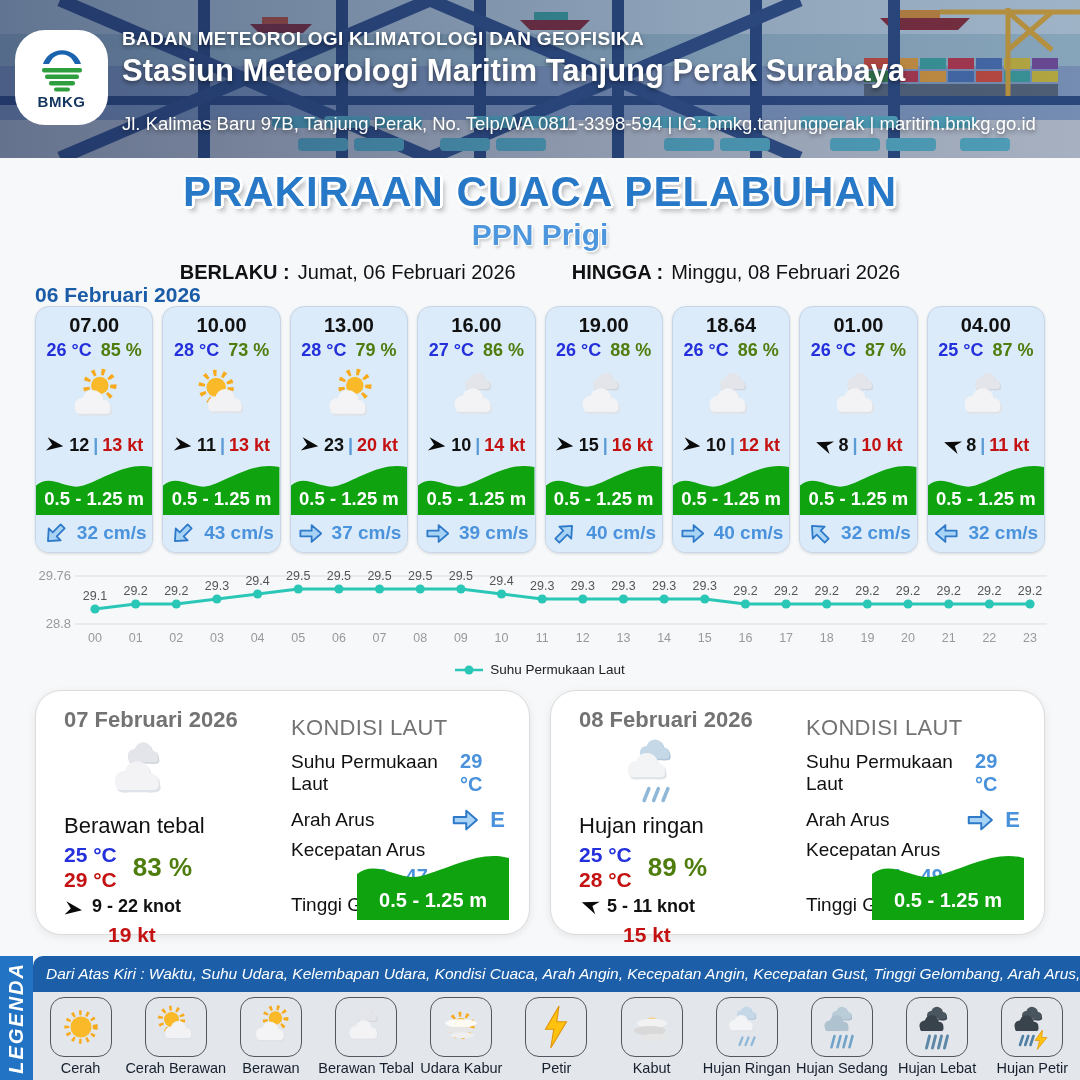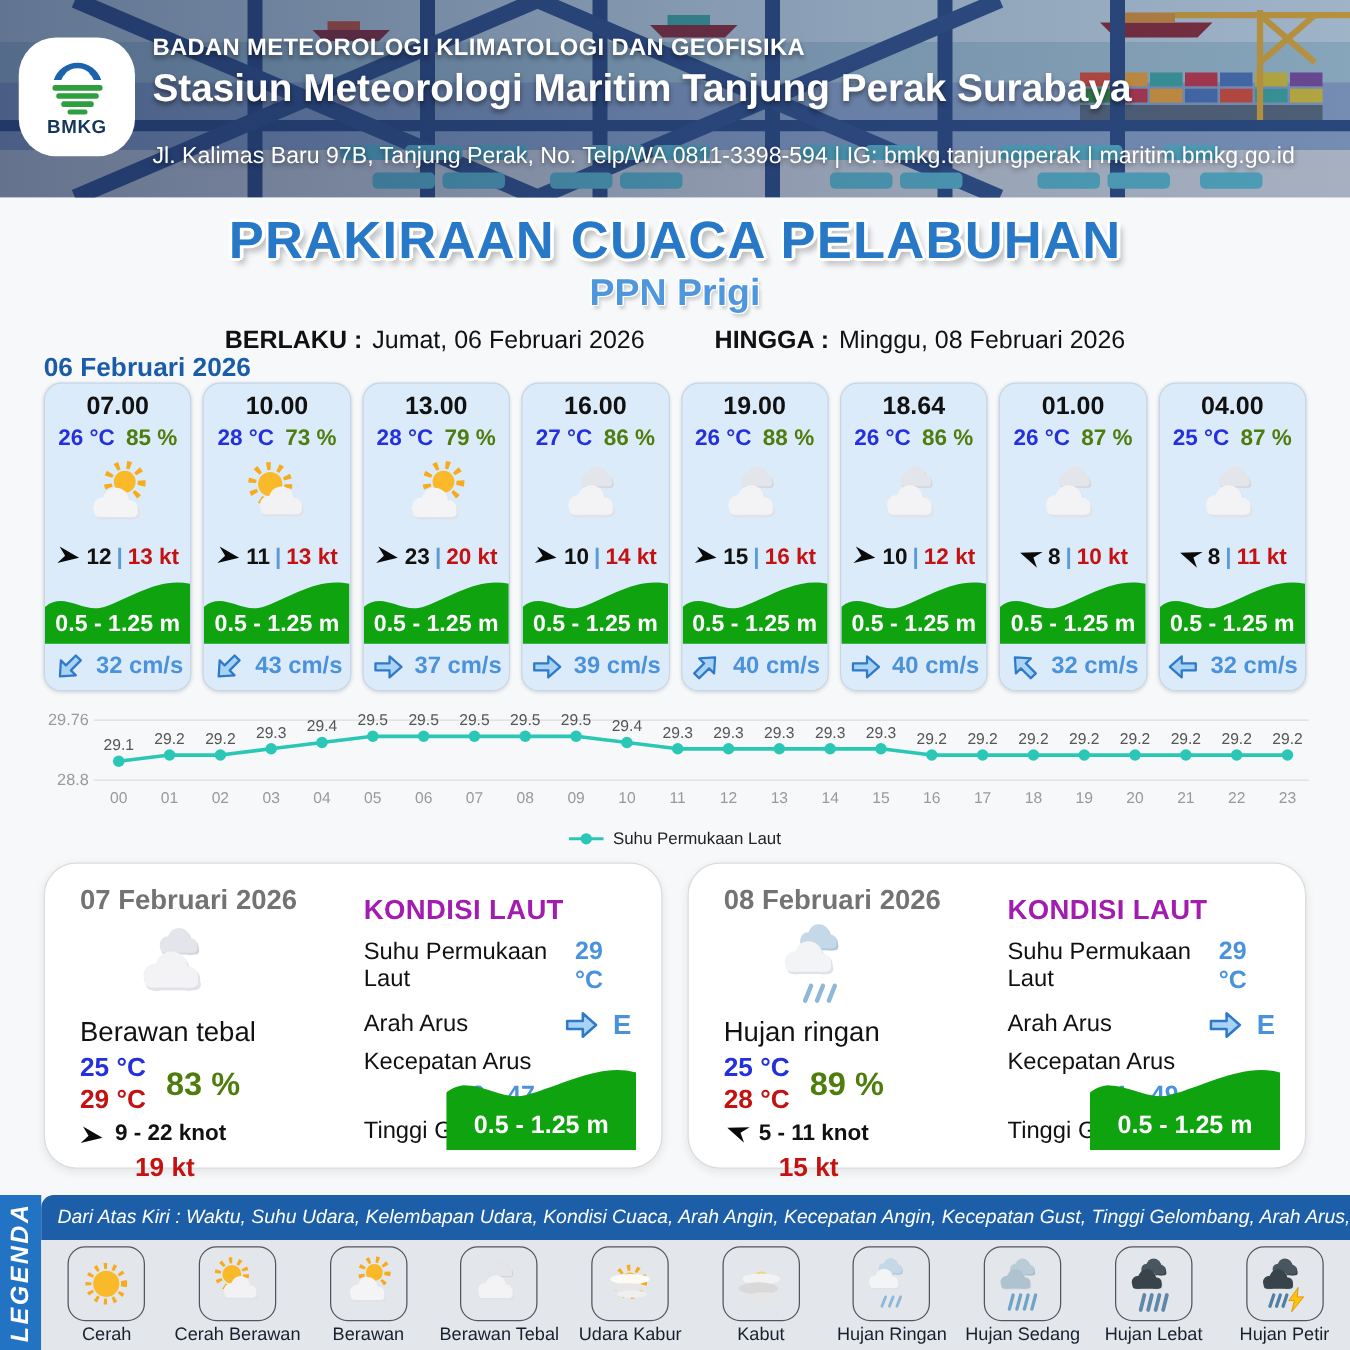--- a/index.html
+++ b/index.html
@@ -64,21 +64,21 @@
   .dc-cond { font-size:22px; color:#111; margin-top:2px; }
   .dc-temps { display:flex; align-items:center; gap:16px; margin-top:3px; }
   .dc-temps .col { display:flex; flex-direction:column; line-height:1.2; }
   .dc-tmin { font-size:21px; font-weight:bold; color:#2330DB; }
   .dc-tmax { font-size:21px; font-weight:bold; color:#C41111; }
   .dc-hum { font-size:26px; font-weight:bold; color:#4E7D0E; }
   .dc-wind { display:flex; align-items:center; gap:8px; font-size:18px; font-weight:bold; color:#111; margin-top:4px; }
   .dc-wind .warr svg { width:24px; height:24px; }
   .dc-gust { font-size:21px; font-weight:bold; color:#C41111; margin:6px 0 0 44px; }
   .dc-right { flex:1; position:relative; padding:24px 24px 0 10px; }
-  .kl-title { font-size:22px; font-weight:bold; color:#a21caf; letter-spacing:.3px; }
+  .kl-title { font-size:22px; font-weight:normal; color:#737373; letter-spacing:.3px; }
   .kl-row { display:flex; justify-content:space-between; align-items:center; margin-top:9px; font-size:19px; color:#111; }
   .kl-val { color:#4A92DC; font-weight:bold; font-size:20px; }
   .kl-dir { display:flex; align-items:center; gap:10px; color:#4A92DC; font-weight:bold; font-size:22px; }
   .kl-dir svg { width:30px; height:30px; }
   .kl-speed { text-align:right; margin:4px 26px 0 0; font-size:20px; font-weight:bold; color:#4A92DC; }
   .kl-wave { position:absolute; right:20px; bottom:14px; width:152px; height:74px; }
   .kl-wave svg { position:absolute; inset:0; width:100%; height:100%; }
   .kl-wave span { position:absolute; left:0; right:0; bottom:8px; text-align:center; font-size:20px; font-weight:bold; color:#fff; }
 
   
@@ -1064,20 +1064,28 @@
               <ellipse cx="32" cy="27" rx="21" ry="5.5" fill="#FDFDFD" opacity="0.95"></ellipse>
               <ellipse cx="30" cy="36" rx="19" ry="4.5" fill="#E6E6E6"></ellipse>
               <ellipse cx="34" cy="43" rx="16" ry="4" fill="#EFEFEF"></ellipse>
             </svg>
           </div>
           <div class="lg-label">Udara Kabur</div>
         </div>
         <div class="lg-item">
           <div class="lg-tile">
             <svg viewBox="0 0 64 64">
+              <polygon points="36,4 18,35 29,35 25,60 46,25 33,25" fill="#FFC20E" stroke="#E0950A" stroke-width="1.5"></polygon>
+            </svg>
+          </div>
+          <div class="lg-label">Petir</div>
+        </div>
+        <div class="lg-item">
+          <div class="lg-tile">
+            <svg viewBox="0 0 64 64">
               <circle cx="32" cy="28" r="9" fill="#F3CE7C"></circle>
               <ellipse cx="32" cy="27" rx="20" ry="6" fill="#F2F2F2"></ellipse>
               <ellipse cx="29" cy="37" rx="21" ry="6.5" fill="#D9D9D9"></ellipse>
               <ellipse cx="35" cy="46" rx="17" ry="5" fill="#E6E6E6"></ellipse>
             </svg>
           </div>
           <div class="lg-label">Kabut</div>
         </div>
         <div class="lg-item">
           <div class="lg-tile">

